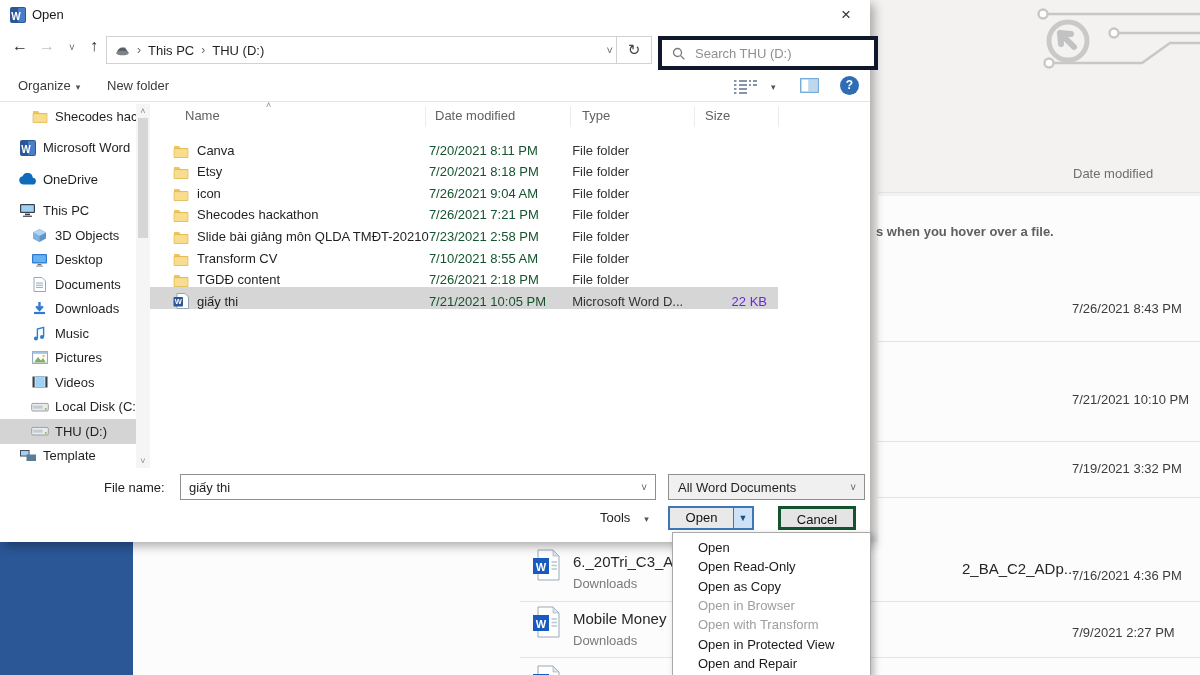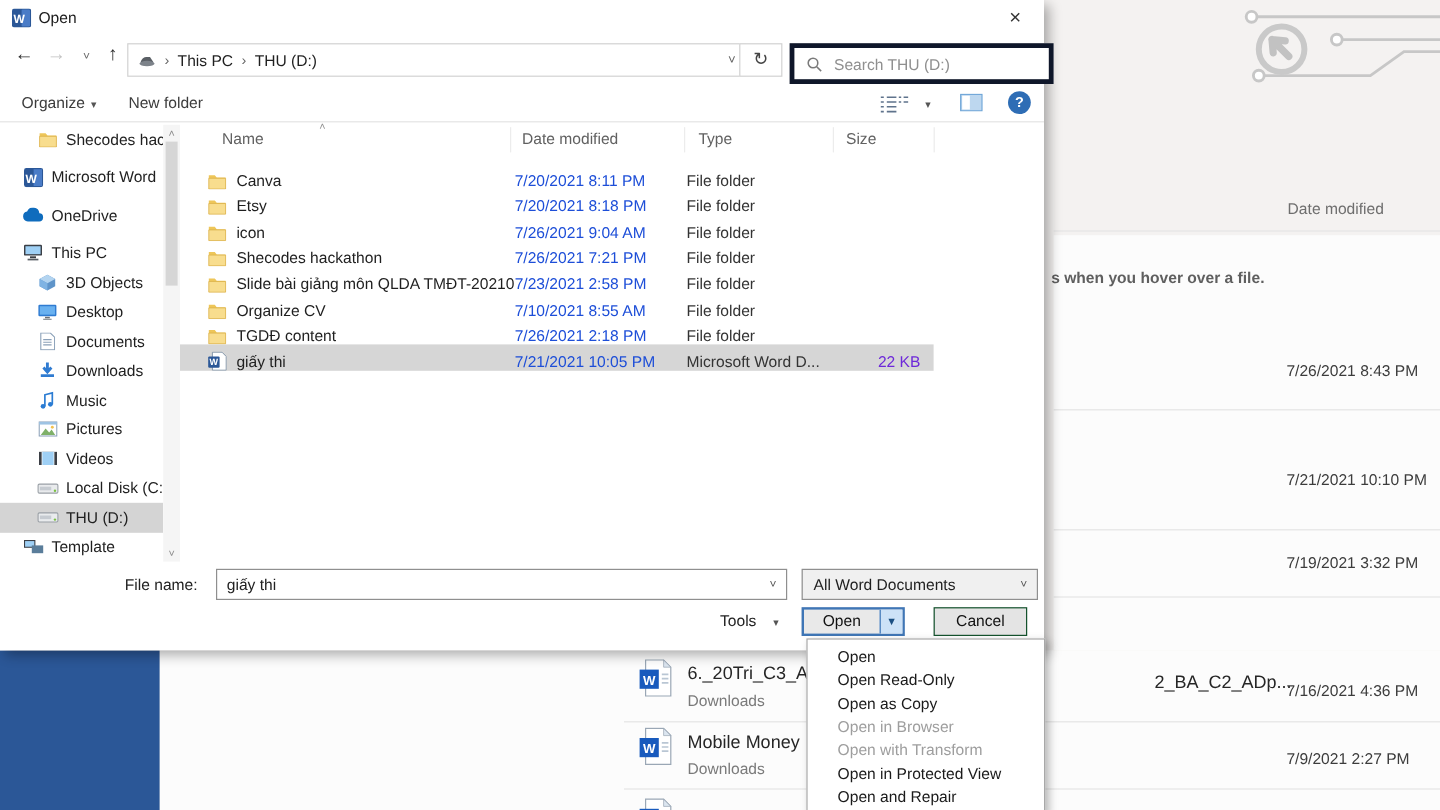--- a/index.html
+++ b/index.html
@@ -64,42 +64,42 @@
   
   .list-head{position:absolute;left:150px;top:104px;width:628px;height:24px;color:#616161;}
   .lh-cell{position:absolute;top:4px;white-space:nowrap;}
   .lh-sep{position:absolute;top:2px;height:21px;border-left:1px solid #ececec;}
   .sort-caret{position:absolute;left:116px;top:-4px;color:#909090;font-size:9px;}
   .rows{position:absolute;left:150px;top:136px;width:628px;}
   .frow{height:21.6px;display:flex;align-items:flex-end;}
   .frow.sel{background:#d6d6d6;}
   .frow .icn{margin-left:23px;width:17px;flex:0 0 17px;display:inline-flex;}
   .fc-name{margin-left:7px;width:238px;white-space:nowrap;overflow:hidden;}
-  .fc-date{width:147px;color:#1d4ed8;white-space:nowrap;}
+  .fc-date{width:147px;color:#14532d;white-space:nowrap;}
   .fc-type{width:124px;color:#333;white-space:nowrap;}
   .fc-size{width:76px;text-align:right;padding-right:11px;color:#6d28d9;white-space:nowrap;}
 
   
   .fn-label{position:absolute;left:104px;top:480px;color:#222;}
   .fn-combo{position:absolute;left:180px;top:474px;width:474px;height:24px;border:1px solid #8f8f8f;
     background:#fff;display:flex;align-items:center;}
   .fn-combo input{border:none;outline:none;flex:1;padding-left:8px;
     font:13px "Liberation Sans","DejaVu Sans",sans-serif;color:#222;background:transparent;}
   .combo-chev{margin-right:8px;color:#555;font-size:10px;}
   .ft-select{position:absolute;left:668px;top:474px;width:186px;height:24px;border:1px solid #8f8f8f;
     background:#f0f0f0;display:flex;align-items:center;padding-left:9px;}
   .tools{position:absolute;left:600px;top:510px;color:#222;}
   .tools .tb-caret{margin-left:14px;}
   .open-btn{position:absolute;left:668px;top:506px;width:86px;height:24px;border:2px solid #3f76b6;
     background:#e9e9e9;display:flex;box-sizing:border-box;}
   .open-main{flex:1;text-align:center;line-height:20px;color:#111;}
   .open-arrow{width:18px;border-left:1px solid #3f76b6;background:#cde2f7;text-align:center;
     line-height:20px;color:#1b4f82;font-size:9px;}
   .cancel-btn{position:absolute;left:778px;top:506px;width:78px;height:24px;background:#e4e4e4;
-    border:1px solid #14532d;text-align:center;line-height:22px;color:#111;box-sizing:border-box;}
+    border:3px solid #14532d;text-align:center;line-height:22px;color:#111;box-sizing:border-box;}
 
   
   .open-menu{left:672px;top:532px;width:197px;background:#fff;border:1px solid #a8a8a8;
     box-shadow:3px 3px 7px rgba(0,0,0,.28);z-index:20;padding:5px 0 4px 0;}
   .menu-item{height:19.3px;display:flex;align-items:center;padding-left:25px;color:#1a1a1a;}
   .menu-item.dis{color:#9e9e9e;}
 </style>
 </head>
 <body>
 
@@ -445,21 +445,21 @@
           <span class="fc-type">File folder</span>
           <span class="fc-size"></span>
         </div>
         <div class="frow">
           <span class="icn">
             <svg width="16" height="14">
               <path d="M1 2h5l1.6 2H15v9.5H1z" fill="#eec659"></path>
               <path d="M1 4.6h14v8.9H1z" fill="#f8dd8e" stroke="#d9ae45" stroke-width=".6"></path>
             </svg>
           </span>
-          <span class="fc-name">Organize CV</span>
+          <span class="fc-name">Transform CV</span>
           <span class="fc-date">7/10/2021 8:55 AM</span>
           <span class="fc-type">File folder</span>
           <span class="fc-size"></span>
         </div>
         <div class="frow">
           <span class="icn">
             <svg width="16" height="14">
               <path d="M1 2h5l1.6 2H15v9.5H1z" fill="#eec659"></path>
               <path d="M1 4.6h14v8.9H1z" fill="#f8dd8e" stroke="#d9ae45" stroke-width=".6"></path>
             </svg>

